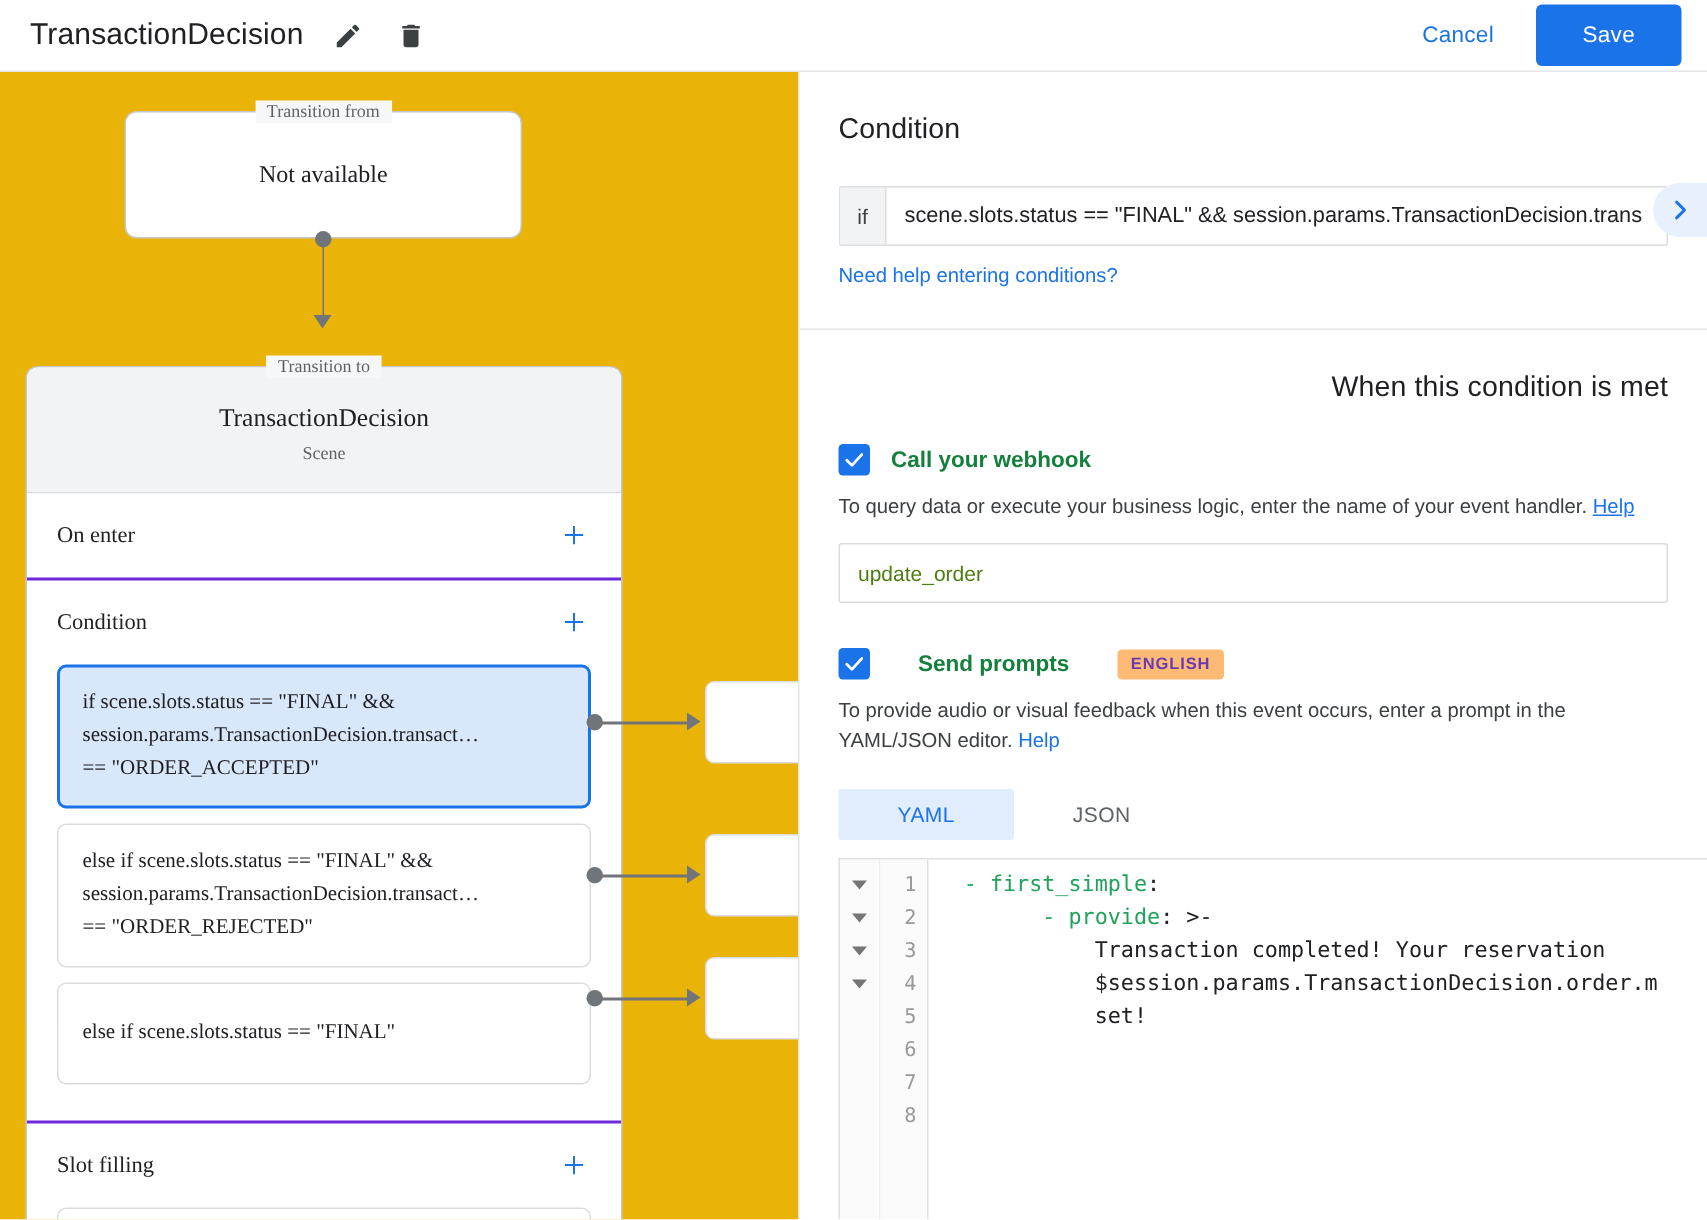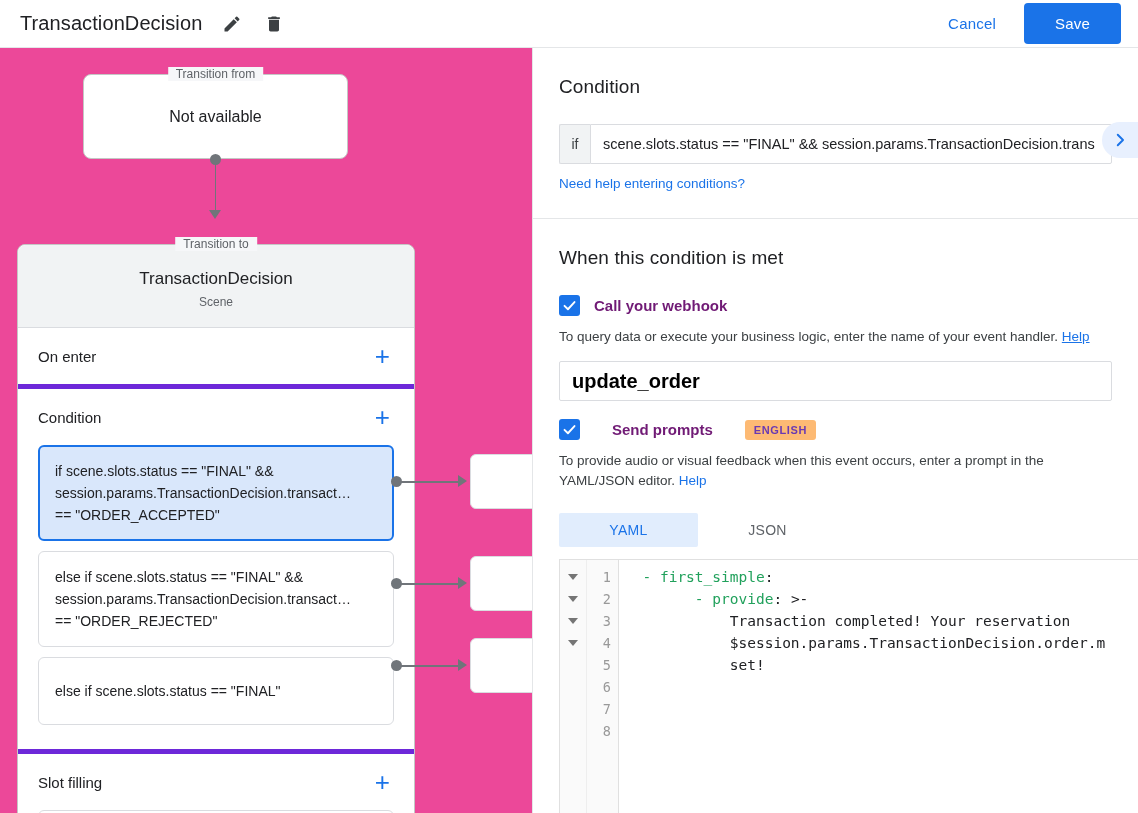--- a/index.html
+++ b/index.html
@@ -36,21 +36,21 @@
   }
   .btn-save {
     background: #1a73e8; border: none; color: #fff;
     font-family: inherit; font-size: 15px; font-weight: 500;
     padding: 12px 31px; border-radius: 4px; cursor: pointer; letter-spacing: .2px;
   }
 
   
   .canvas {
     position: absolute; left: 0; top: 48px; width: 532px; height: 765px;
-    background: #ec4899; overflow: hidden;
+    background: #eab308; overflow: hidden; font-family: Liberation Serif, serif;
   }
   .fieldset {
     position: absolute; border: 1px solid #c4c7c5; border-radius: 8px;
     background: #fff;
   }
   .fieldset > .legend {
     position: absolute; top: -8px; left: 50%; transform: translateX(-50%);
     background: #f6f7f9; padding: 0 8px; font-size: 12px; color: #5f6368;
     white-space: nowrap;
   }
@@ -80,21 +80,21 @@
     background: #fff; padding: 0; overflow: visible;
   }
   .scene-head {
     background: #f1f3f4; border-radius: 8px 8px 0 0;
     padding: 24px 0 18px 0; text-align: center;
     border-bottom: 1px solid #dadce0;
   }
   .scene-name { font-size: 17px; color: #202124; }
   .scene-sub { font-size: 12px; color: #5f6368; margin-top: 6px; }
 
-  .section { border-bottom: 5px solid #6d28d9; padding: 0 20px; }
+  .section { border-bottom: 2px solid #6d28d9; padding: 0 20px; }
   .section-head {
     display: flex; align-items: center; justify-content: space-between;
     height: 56px;
   }
   .section-title { font-size: 15px; color: #202124; }
   .plus {
     color: #1a73e8; font-size: 26px; line-height: 1; cursor: pointer;
     font-weight: 300; padding: 2px 4px; user-select: none;
   }
   .section-body { padding-bottom: 14px; }
@@ -158,46 +158,46 @@
     padding: 0 12px; outline: none; background: #fff;
   }
   .help-link {
     display: inline-block; margin-top: 12px; color: #1a73e8;
     font-size: 13.5px; text-decoration: none; cursor: pointer;
   }
   .help-inline { color: #1a73e8; text-decoration: underline; cursor: pointer; }
   .help-inline.nounder { text-decoration: none; }
 
   .sub-head {
-    font-size: 19px; color: #202124; padding-top: 28px; letter-spacing: .1px;
+    font-size: 19px; color: #202124; padding-top: 28px; letter-spacing: .1px; text-align: right;
   }
   .check-row { display: flex; align-items: center; gap: 14px; margin-top: 26px; }
   .checkbox {
     width: 21px; height: 21px; background: #1a73e8; border-radius: 3px;
     display: flex; align-items: center; justify-content: center; cursor: pointer;
     flex: 0 0 auto;
   }
-  .check-label { font-size: 15px; font-weight: bold; color: #701a75; }
+  .check-label { font-size: 15px; font-weight: bold; color: #15803d; }
   .badge {
     background: #fdba74; color: #6a3ab2; font-size: 11px; font-weight: bold;
     letter-spacing: .6px; padding: 4px 9px; border-radius: 3px;
   }
   .desc {
     font-size: 13.5px; color: #3c4043; margin-top: 11px; line-height: 20px;
   }
   .text-input {
     width: 100%; height: 40px; margin-top: 14px;
     border: 1px solid #dadce0; border-radius: 2px;
-    font-family: inherit; font-size: 20px; color: #000000;
-    padding: 0 12px; outline: none; font-weight: bold;
+    font-family: inherit; font-size: 14px; color: #4d7c0f;
+    padding: 0 12px; outline: none;
   }
 
   .tabs { display: flex; margin-top: 22px; }
   .tab {
-    width: 139px; height: 34px; display: flex; align-items: center;
+    width: 117px; height: 34px; display: flex; align-items: center;
     justify-content: center; font-size: 14px; color: #5f6368;
     cursor: pointer; border-radius: 2px; letter-spacing: .3px;
   }
   .tab.active { background: #e1edfd; color: #1a73e8; }
 
   
   .editor {
     margin-top: 12px; margin-left: 26px; margin-right: 0;
     border: 1px solid #e0e0e0; border-right: none;
     height: 262px; display: flex; overflow: hidden; background: #fff;
@@ -362,21 +362,21 @@
         </div>
         <div class="check-label">Call your webhook</div>
       </div>
       <div class="desc">
         <span>To query data or execute your business logic, enter the name of your event handler.</span>
         <span class="help-inline">Help</span>
       </div>
       <input class="text-input" type="text" value="update_order" style="">
 
       
-      <div class="check-row" style="margin-top:18px;gap:32px;">
+      <div class="check-row" style="margin-top:30px;gap:32px;">
         <div class="checkbox">
           <svg width="15" height="15" viewBox="0 0 24 24" fill="none" stroke="#fff" stroke-width="3" stroke-linecap="round" stroke-linejoin="round">
             <polyline points="4 12.5 9.5 18 20 6.5"></polyline>
           </svg>
         </div>
         <div class="check-label">Send prompts</div>
         <div class="badge">ENGLISH</div>
       </div>
       <div class="desc" style="max-width:555px;">
         <span>To provide audio or visual feedback when this event occurs, enter a prompt in the YAML/JSON editor.</span>

